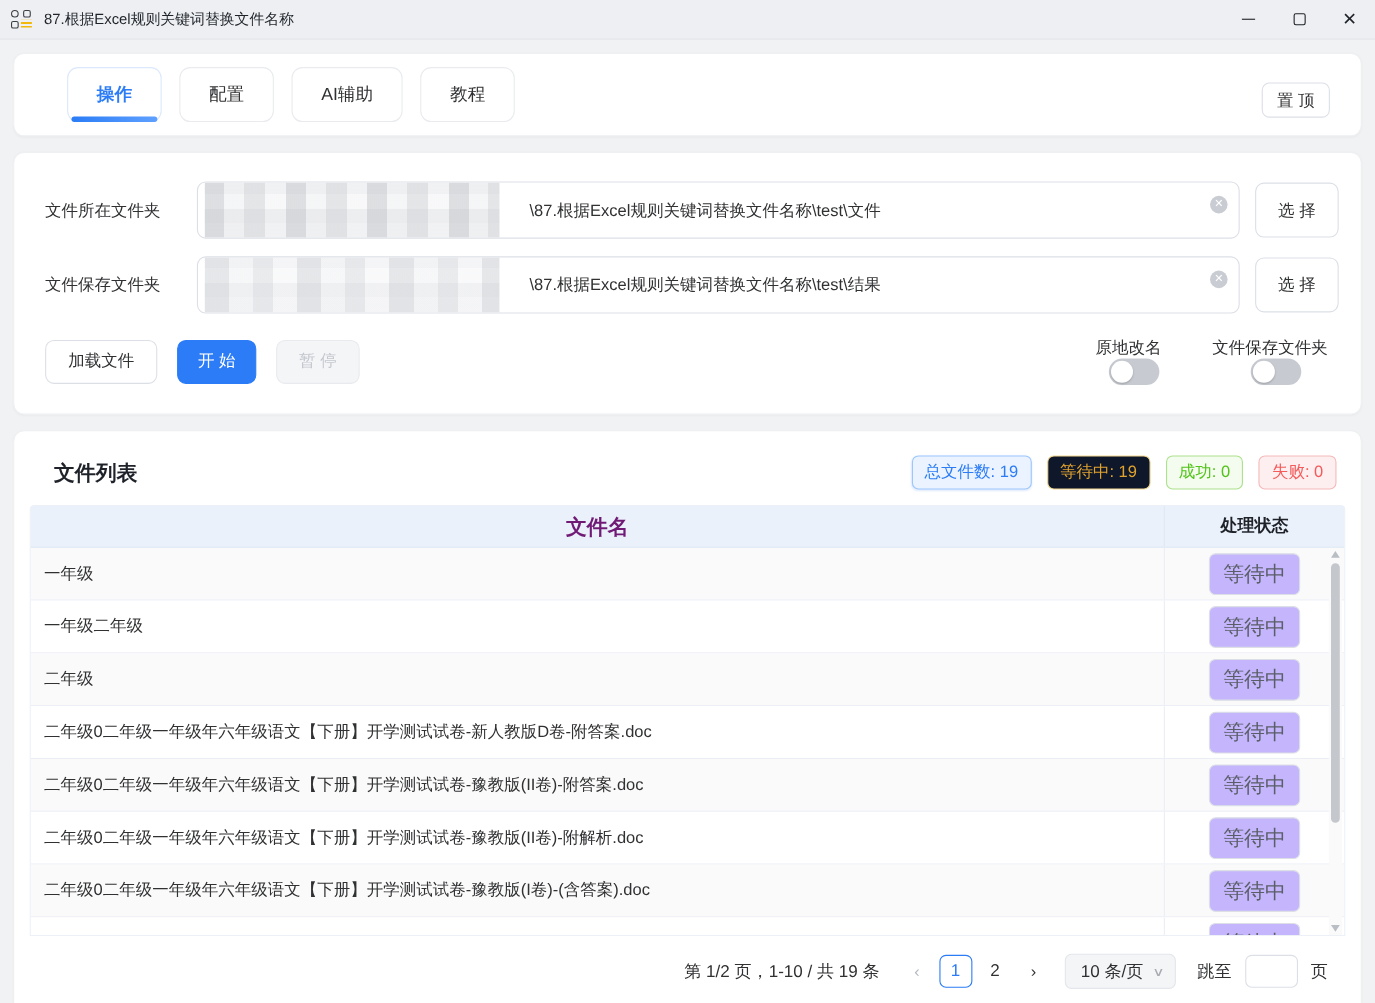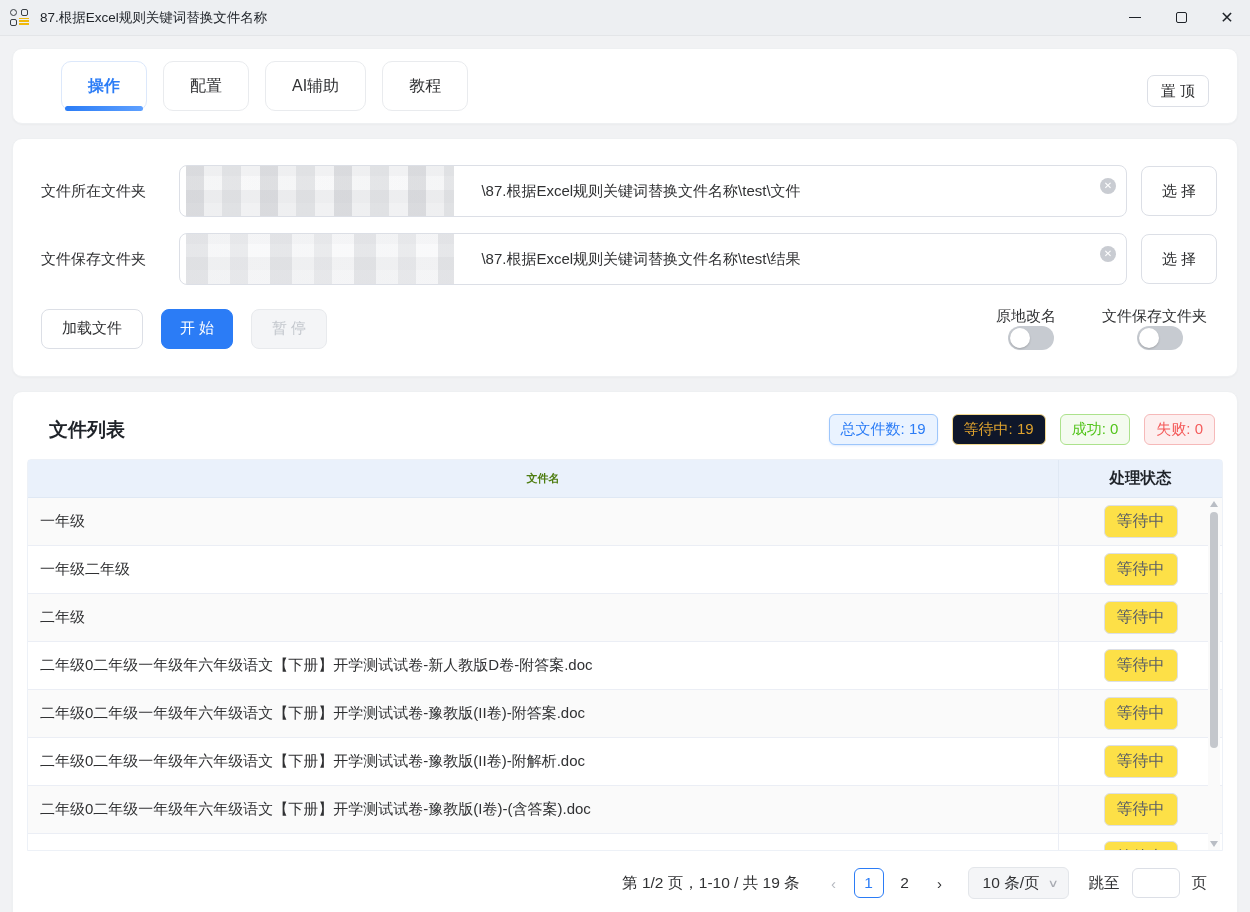--- a/index.html
+++ b/index.html
@@ -73,31 +73,31 @@
   .badges { margin-left:auto; display:flex; gap:14px; }
   .badge { padding:5px 11px; border-radius:6px; font-size:15px; border:1px solid transparent; white-space:nowrap; }
   .badge.total   { color:#2B7CF6; background:#EAF3FF; border-color:#9DC6FB; box-shadow:0 1px 2px rgba(43,124,246,.15); }
   .badge.waiting { color:#DFA32E; background:#0f172a; border-color:#F3D98F; }
   .badge.success { color:#52C41A; background:#F4FBEF; border-color:#ACE28C; }
   .badge.fail    { color:#F45B5B; background:#FDEFEF; border-color:#F6B9B9; }
 
   .table { border:1px solid #EDF1F7; border-radius:4px 4px 0 0; }
   .t-header { display:flex; height:38px; background:#EAF1FB; border-bottom:1px solid #DFE8F4; }
   .t-header .c-name { flex:1; display:flex; align-items:center; justify-content:center;
-                      font-weight:bold; font-size:11px; color:#4d7c0f; }
+                      font-weight:bold; font-size:19px; color:#701a75; }
   .t-header .c-status { width:164px; display:flex; align-items:center; justify-content:center;
                         font-weight:bold; font-size:15.5px; color:#1F2329; border-left:1px solid #DFE8F4; }
   .t-body { height:352px; overflow:hidden; position:relative; }
   .t-row { display:flex; height:48px; border-bottom:1px solid #EBEEF5; background:#fff; }
   .t-row:nth-child(odd) { background:#FAFAFA; }
   .t-row .c-name { flex:1; display:flex; align-items:center; padding-left:12px; font-size:15px; color:#303133;
                    white-space:nowrap; overflow:hidden; }
   .t-row .c-status { width:164px; display:flex; align-items:center; justify-content:center; border-left:1px solid #EBEEF5; }
-  .tag-wait { padding:5px 12px; background:#fde047; border:1px solid #DCDFE6; border-radius:6px;
-              font-size:16px; color:#5A5E66; }
+  .tag-wait { padding:5px 12px; background:#c4b5fd; border:1px solid #DCDFE6; border-radius:6px;
+              font-size:19px; color:#5A5E66; }
 
   
   .scrollbar { position:absolute; right:2px; top:0; bottom:0; width:12px; background:#FAFAFA; }
   .sb-arrow { position:absolute; left:2px; width:8px; height:8px; }
   .sb-arrow.up { top:3px; border-left:4px solid transparent; border-right:4px solid transparent; border-bottom:6px solid #B9BDC4; width:0; height:0; }
   .sb-arrow.down { bottom:3px; border-left:4px solid transparent; border-right:4px solid transparent; border-top:6px solid #B9BDC4; width:0; height:0; }
   .sb-thumb { position:absolute; left:2px; top:14px; width:8px; height:236px; background:#C4C7CC; border-radius:4px; }
 
   
   .pager { display:flex; align-items:center; justify-content:flex-end; margin-top:16px; padding-right:16px; gap:6px; font-size:15.5px; }

